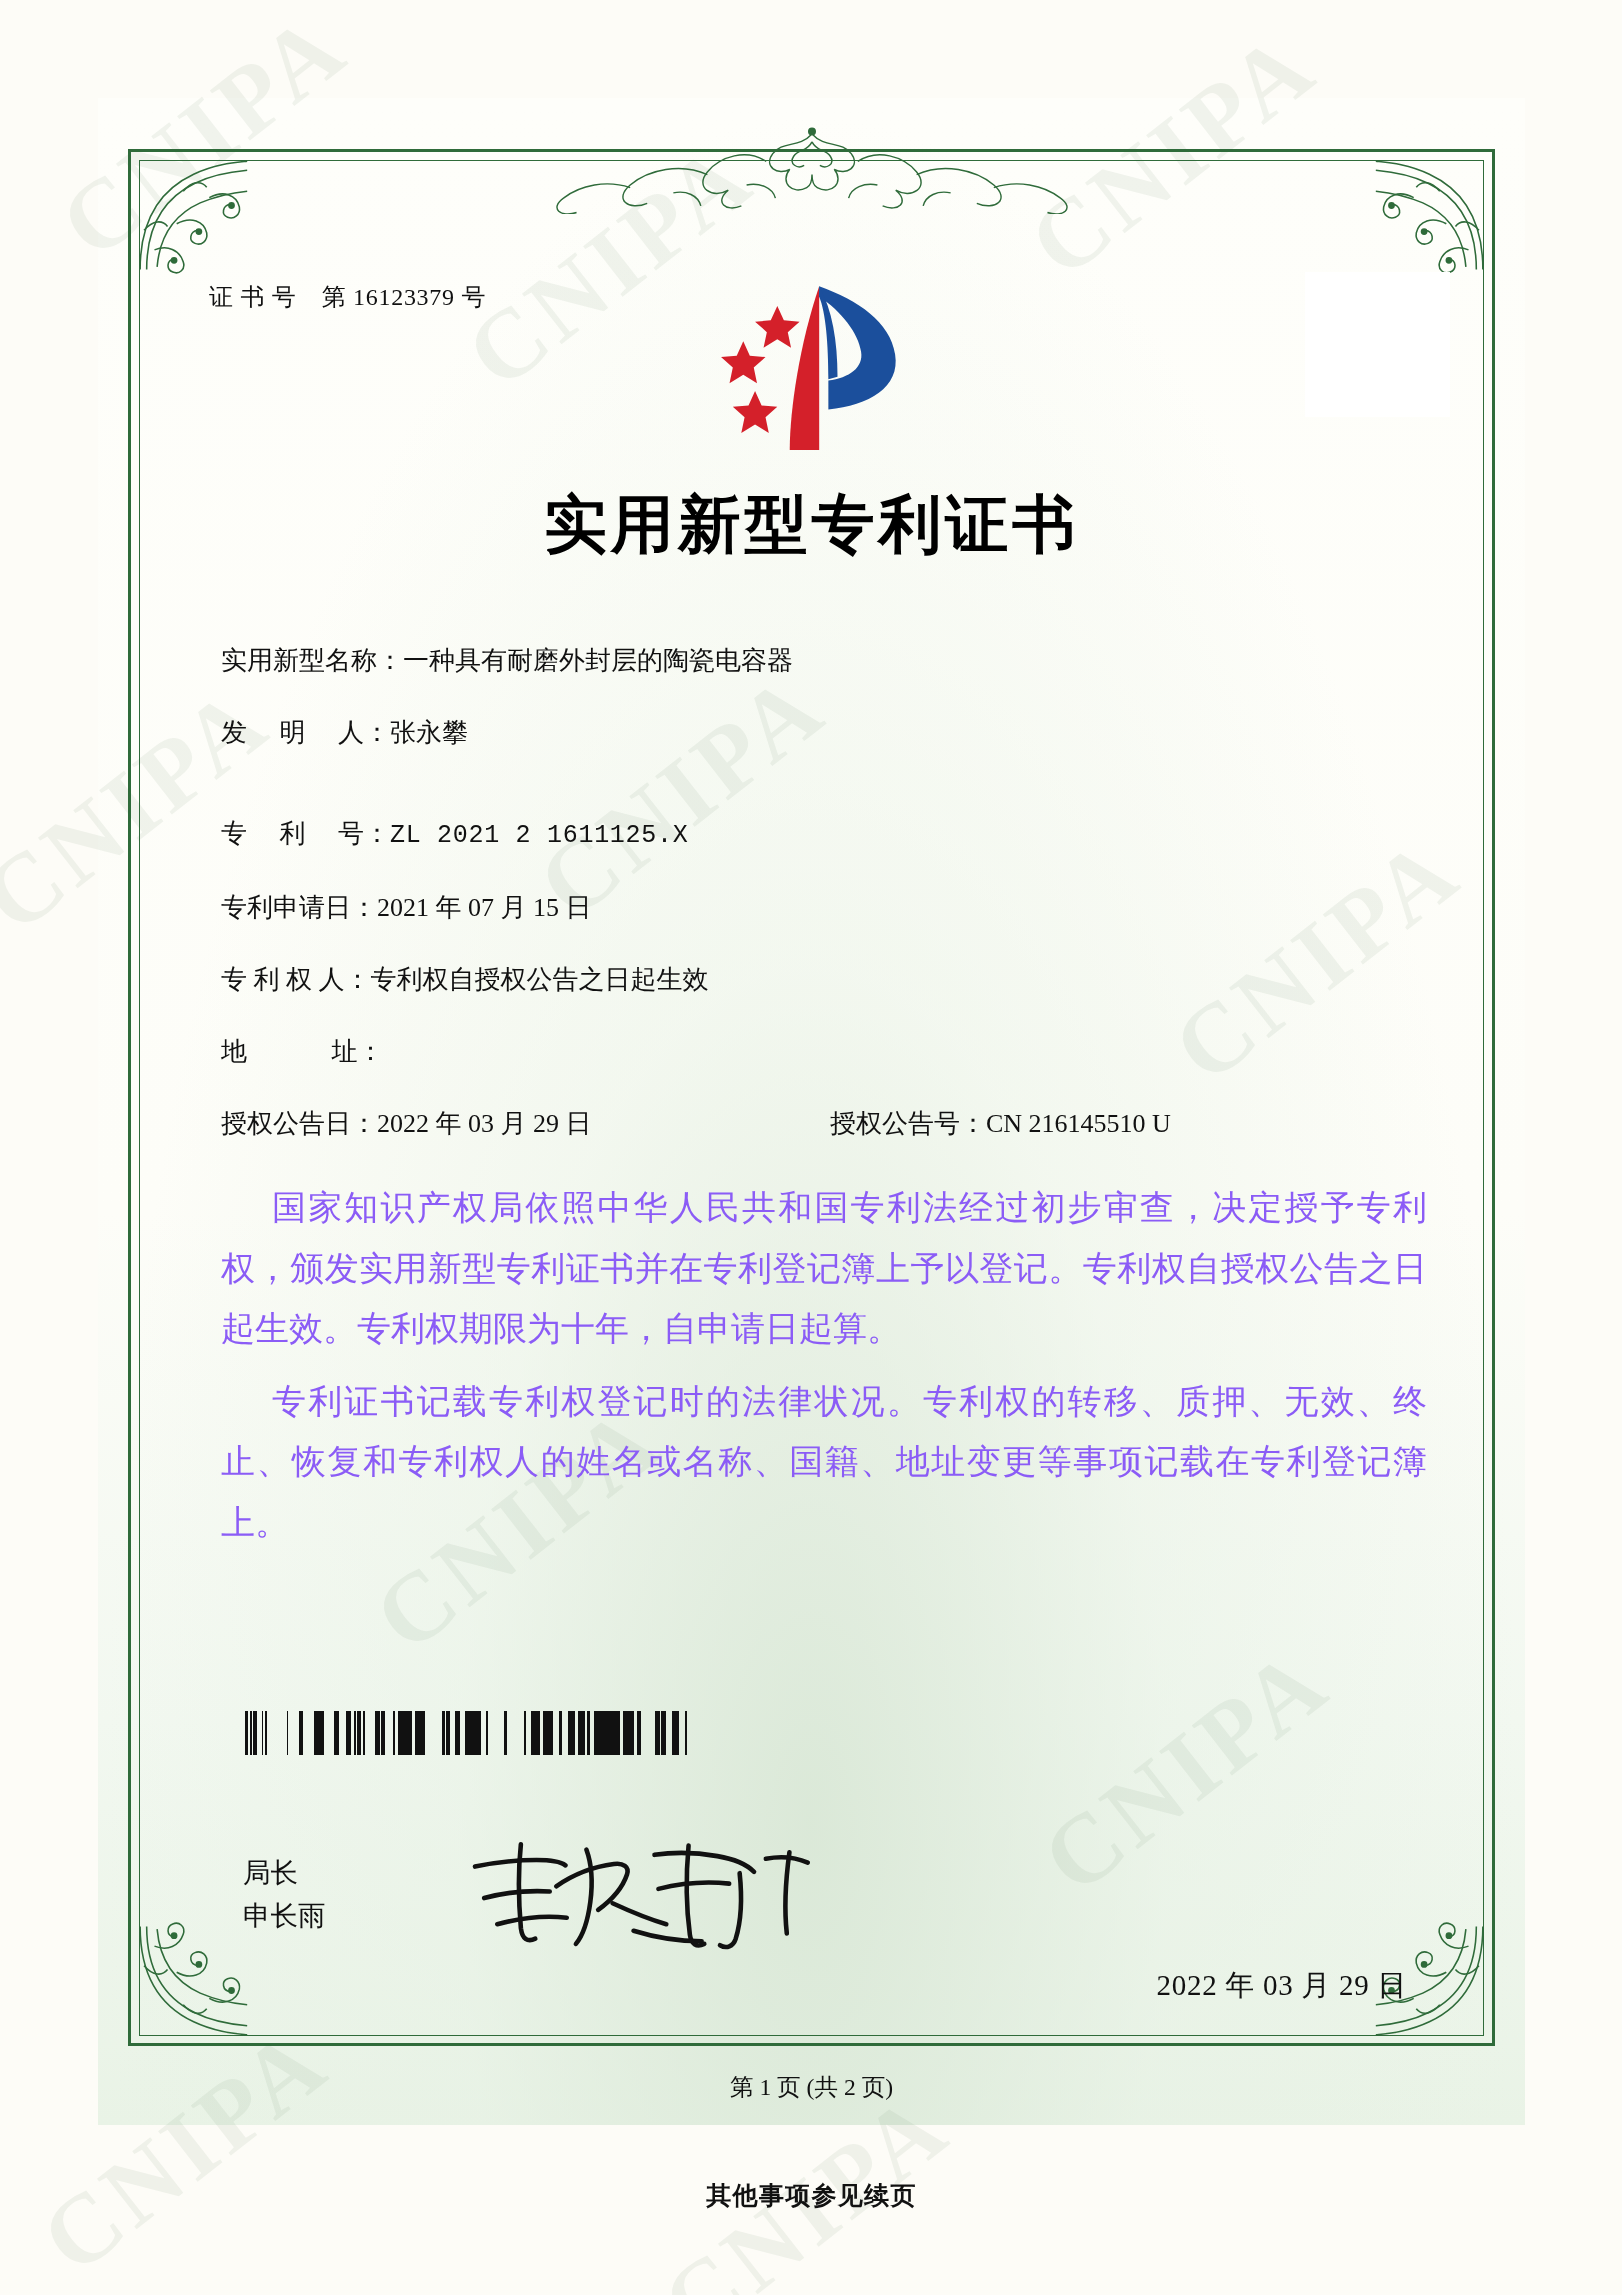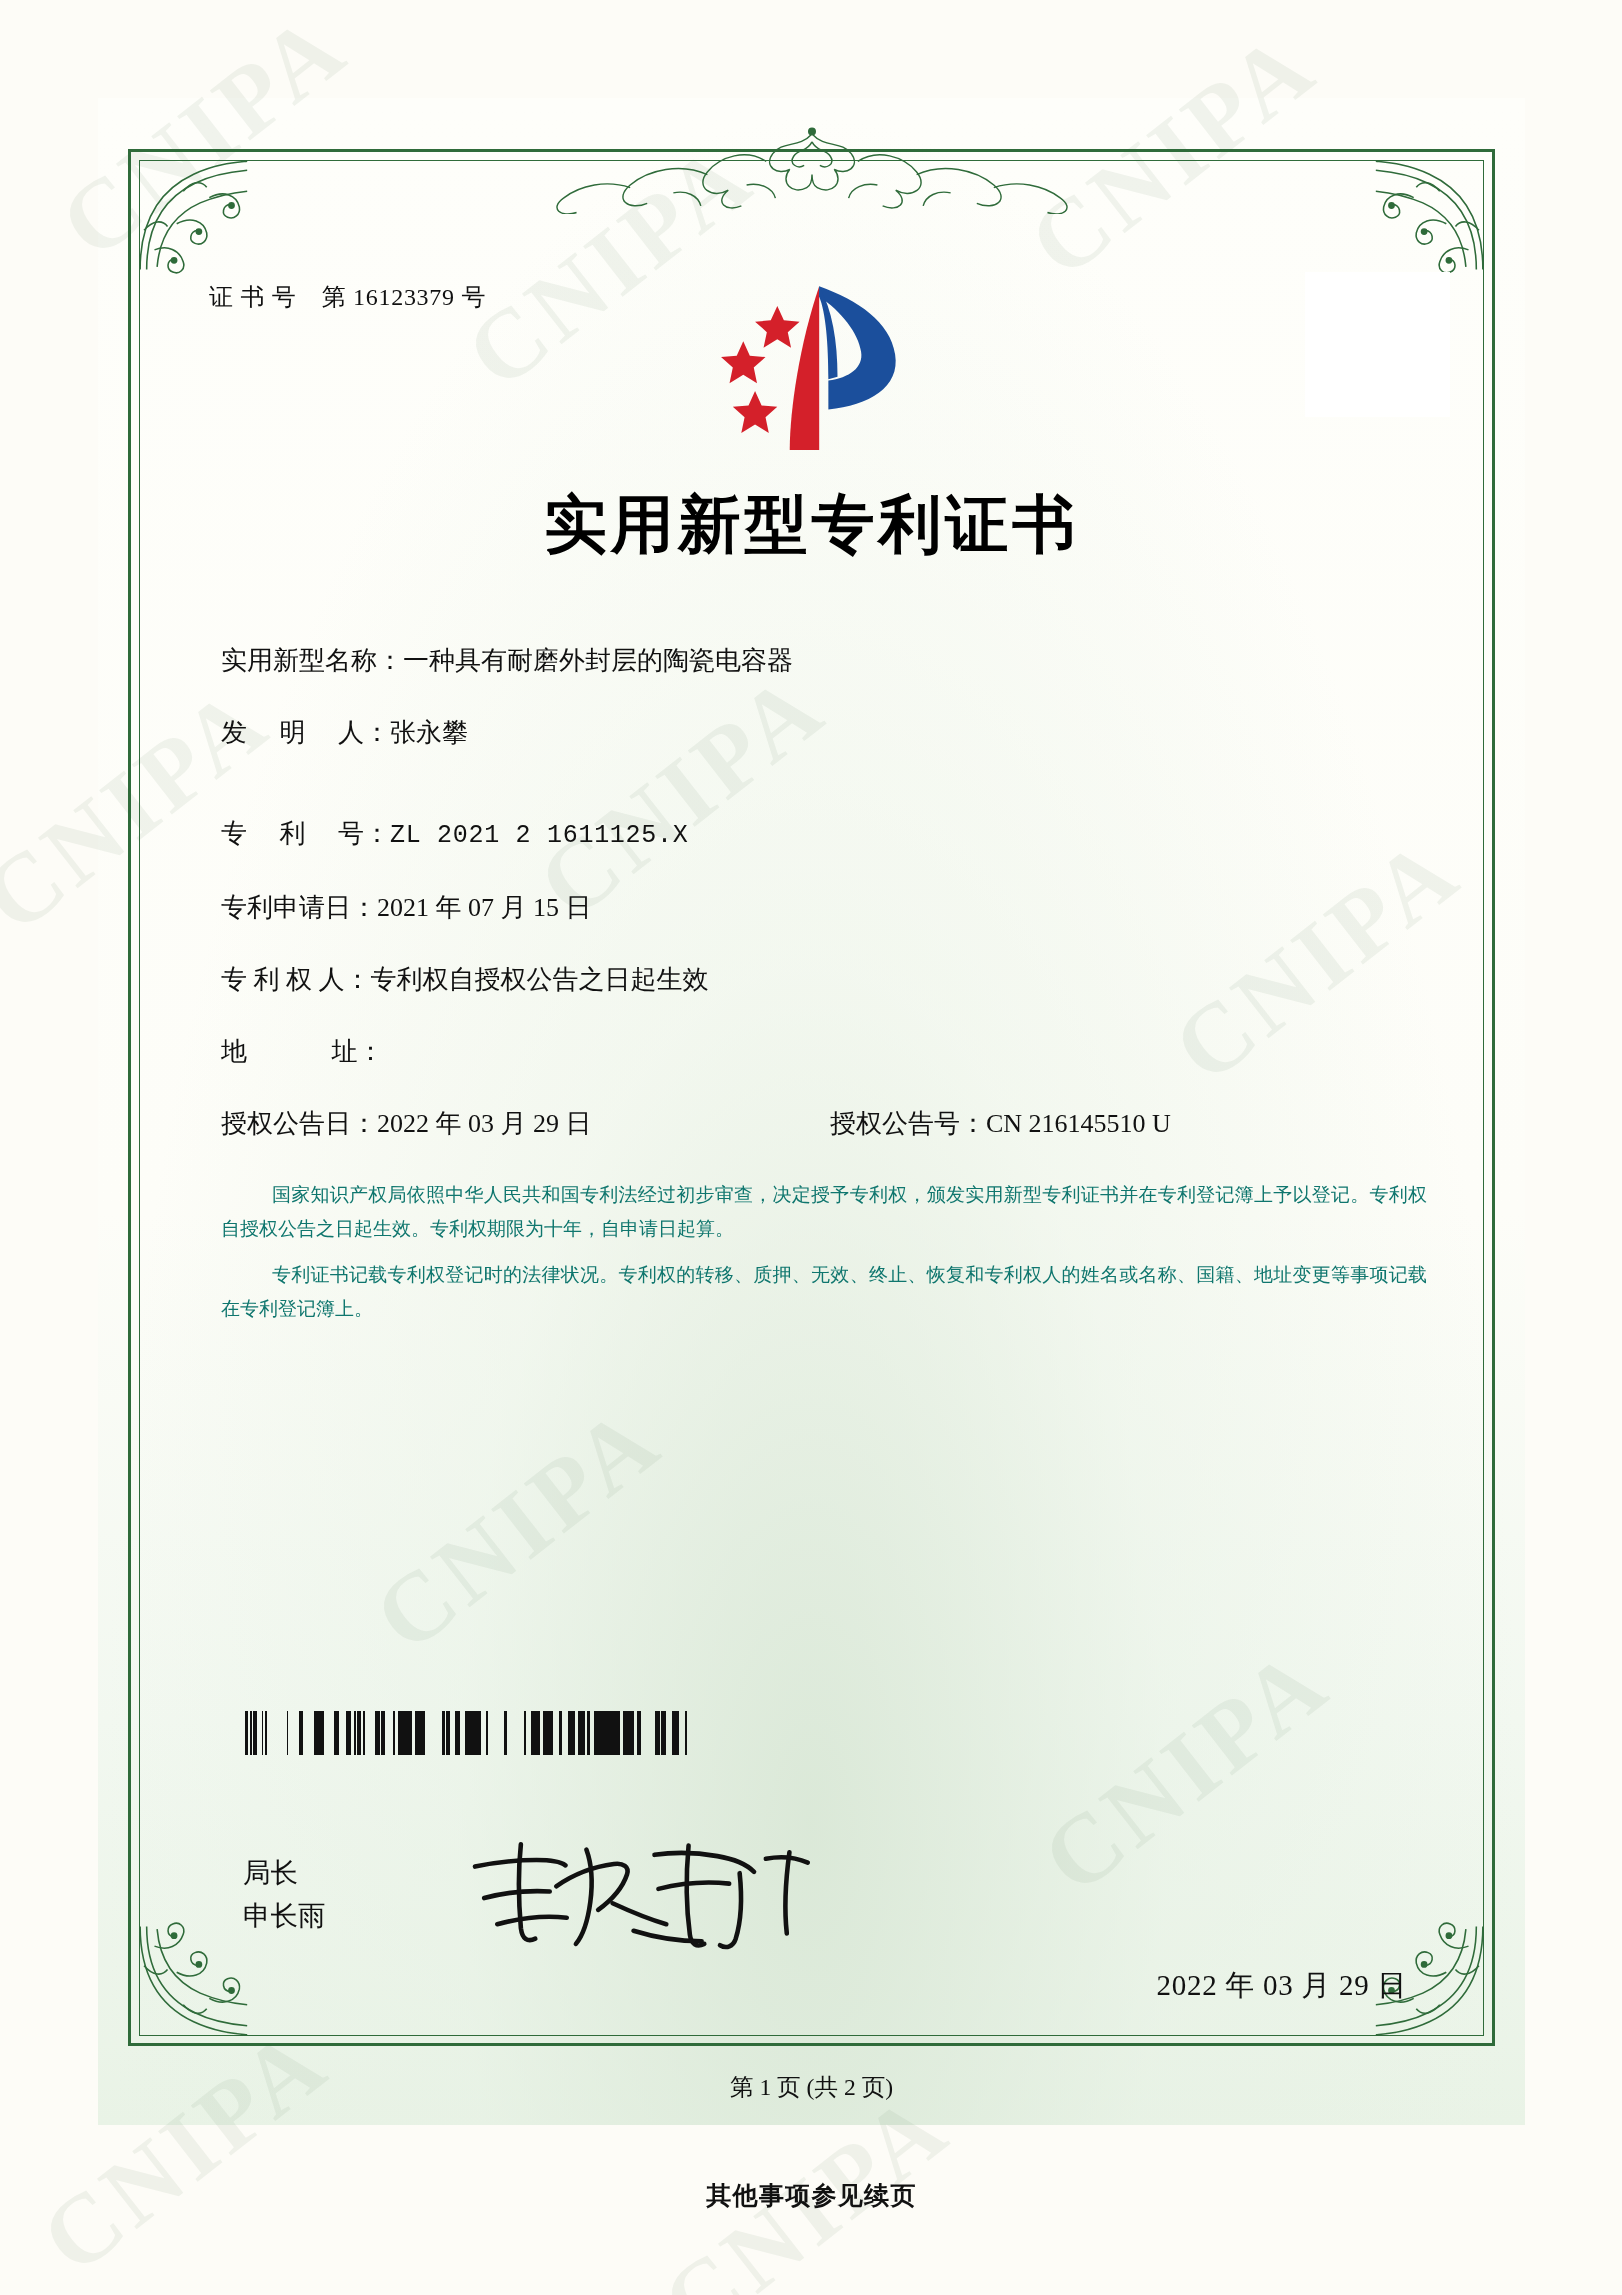--- a/index.html
+++ b/index.html
@@ -163,25 +163,25 @@
     margin-top: 32px;
   }
   .frow.pair {
     display: flex;
     gap: 0;
   }
   .pair-left { flex: 0 0 609px; display: flex; }
   .pair-right { display: flex; }
 
   .para {
-    font-size: 19px;
+    font-size: 34px;
     line-height: 1.78;
     text-indent: 51px;
     margin: 8px 26px 0 51px;
-    color: #0f766e;
+    color: #8b5cf6;
     text-align: justify;
   }
   .para + .para { margin-top: 11.8px; }
 
   
   .barcode {
     position: absolute;
     left: 243px;
     top: 1711px;
     width: 445px;

